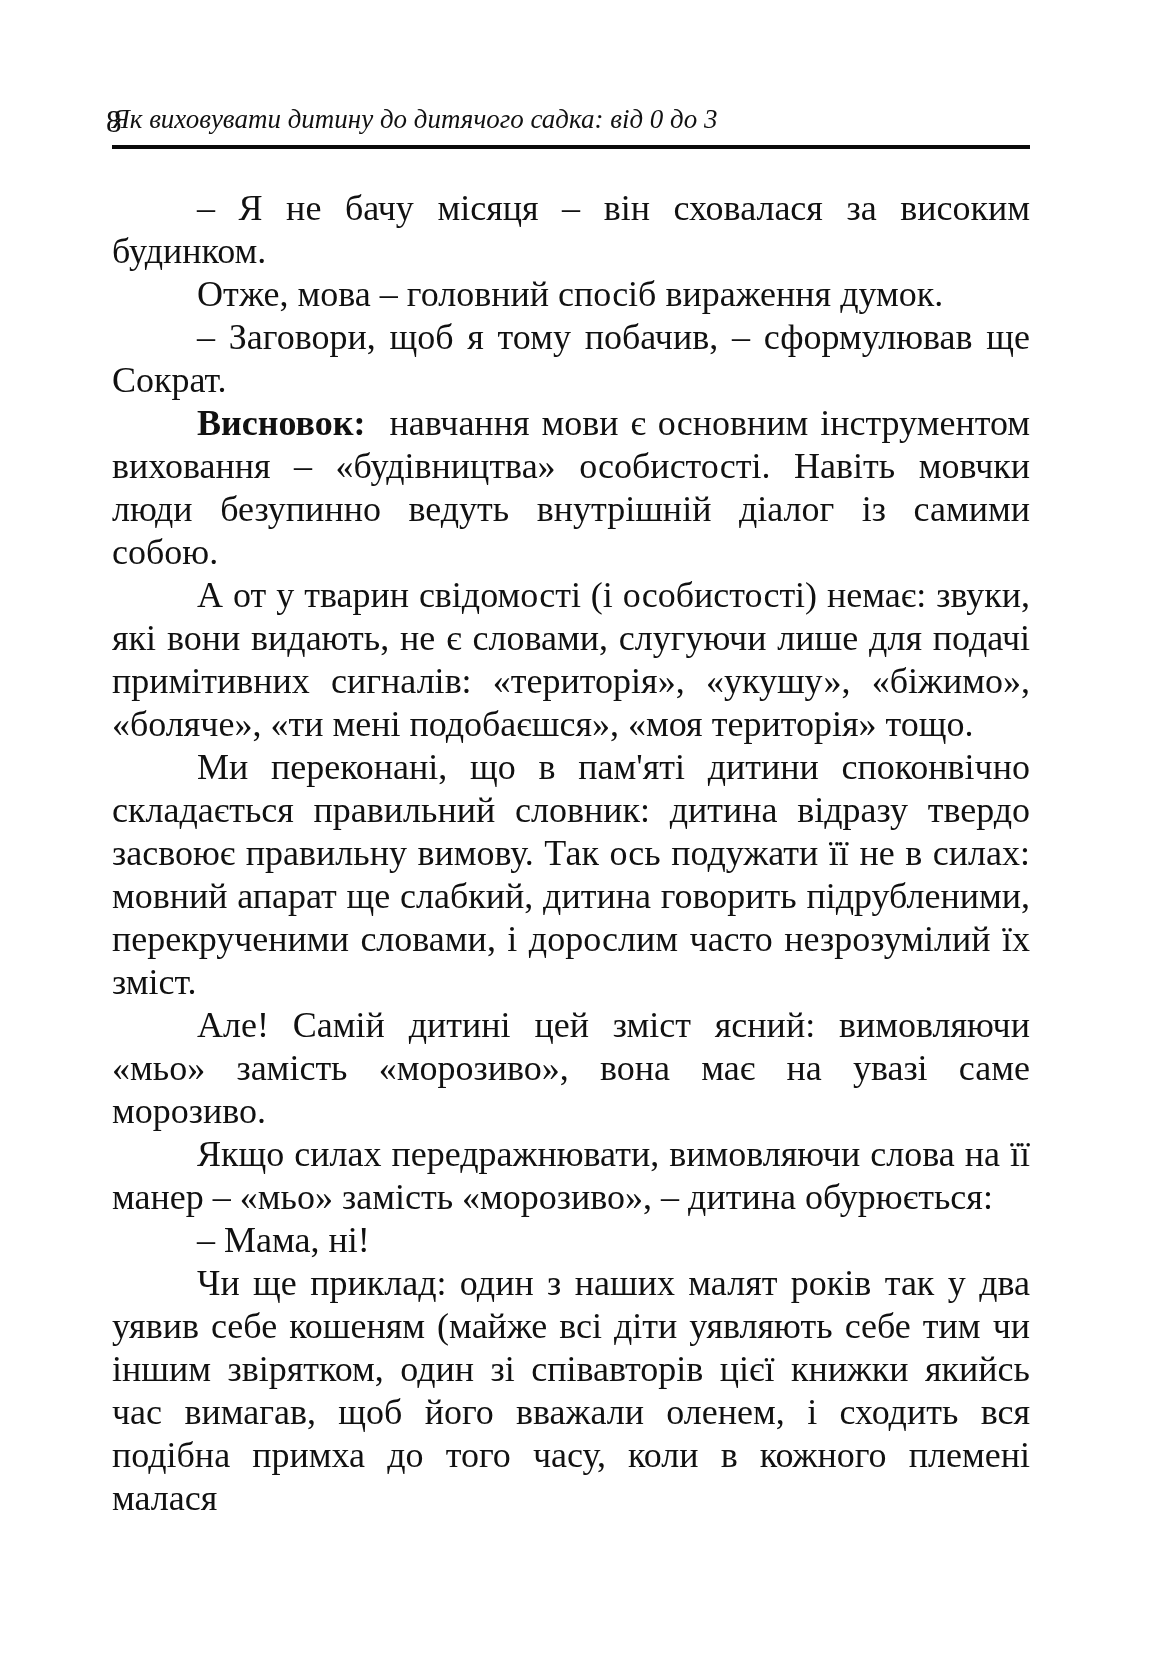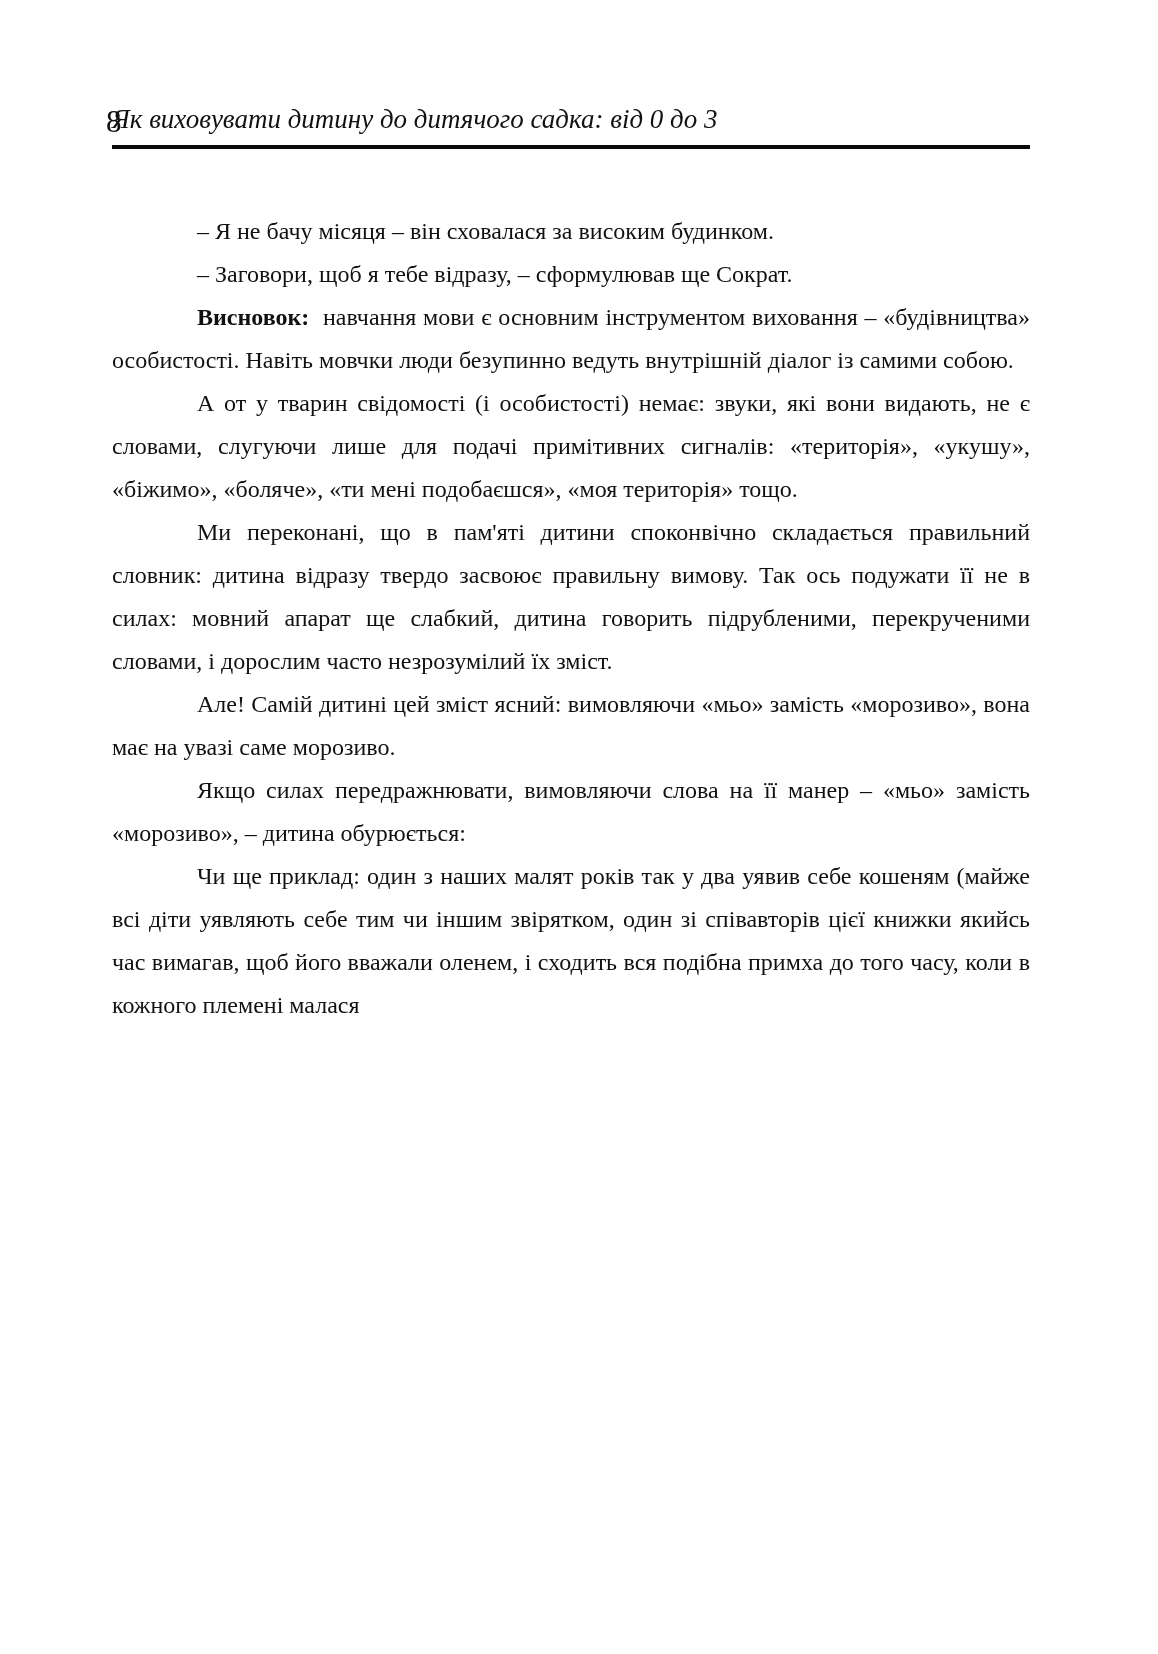--- a/index.html
+++ b/index.html
@@ -37,22 +37,22 @@
     font-style: normal;
   }
   .running-title {
     display: block;
     text-align: left;
     font-style: italic;
     font-size: 27px;
     line-height: 1.15;
   }
   .body-text {
-    margin-top: 61px;
-    font-size: 24px;
+    margin-top: 38px;
+    font-size: 36px;
     line-height: 43px;
     text-align: justify;
   }
   .body-text p {
     margin: 0;
     padding: 0;
     text-indent: 85px;
   }
   .body-text b {
     font-weight: bold;
@@ -63,22 +63,24 @@
 <body>
 
 <div class="page">
   <div class="content">
     <header class="running-head">
       <span class="page-num">8</span>
       <span class="running-title">Як виховувати дитину до дитячого садка: від 0 до 3</span>
     </header>
     <main class="body-text" id="paragraphs">
         <p>– Я не бачу місяця – він сховалася за високим будинком.</p>
-        <p>– Заговори, щоб я тебе відразу, – сформулював ще Сократ.</p>
+        <p>Отже, мова – головний спосіб вираження думок.</p>
+        <p>– Заговори, щоб я тому побачив, – сформулював ще Сократ.</p>
         <p><b>Висновок:</b>&nbsp; <span>навчання мови є основним інструментом виховання – «будівництва» особистості. Навіть мовчки люди безупинно ведуть внутрішній діалог із самими собою.</span></p>
         <p>А от у тварин свідомості (і особистості) немає: звуки, які вони видають, не є словами, слугуючи лише для подачі примітивних сигналів: «територія», «укушу», «біжимо», «боляче», «ти мені подобаєшся», «моя територія» тощо.</p>
         <p>Ми переконані, що в пам'яті дитини споконвічно складається правильний словник: дитина відразу твердо засвоює правильну вимову. Так ось подужати її не в силах: мовний апарат ще слабкий, дитина говорить підрубленими, перекрученими словами, і дорослим часто незрозумілий їх зміст.</p>
         <p>Але! Самій дитині цей зміст ясний: вимовляючи «мьо» замість «морозиво», вона має на увазі саме морозиво.</p>
         <p>Якщо силах передражнювати, вимовляючи слова на її манер – «мьо» замість «морозиво», – дитина обурюється:</p>
+        <p>– Мама, ні!</p>
         <p>Чи ще приклад: один з наших малят років так у два уявив себе кошеням (майже всі діти уявляють себе тим чи іншим звірятком, один зі співавторів цієї книжки якийсь час вимагав, щоб його вважали оленем, і сходить вся подібна примха до того часу, коли в кожного племені малася</p>
       </main>
   </div>
 </div>
 
 </body></html>

